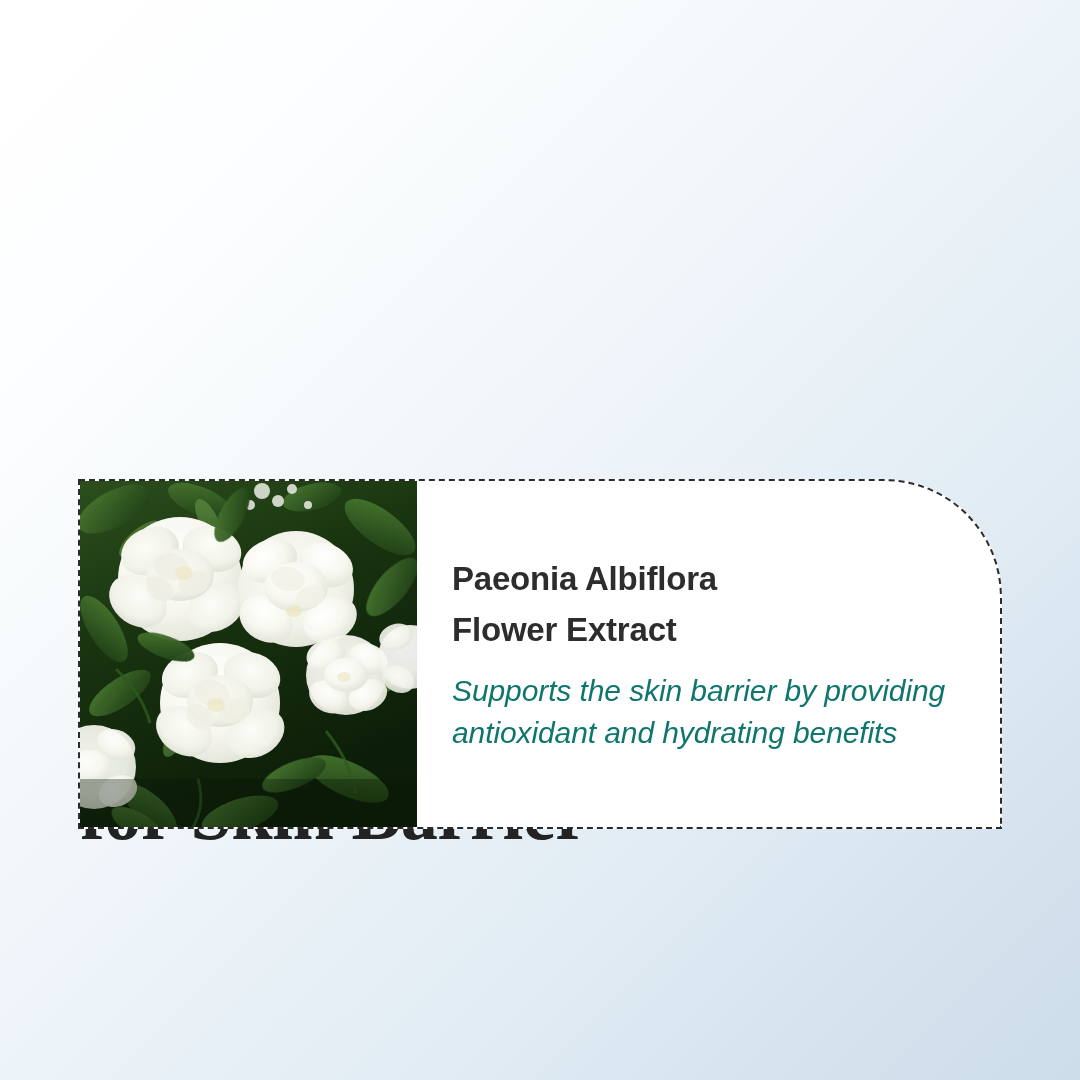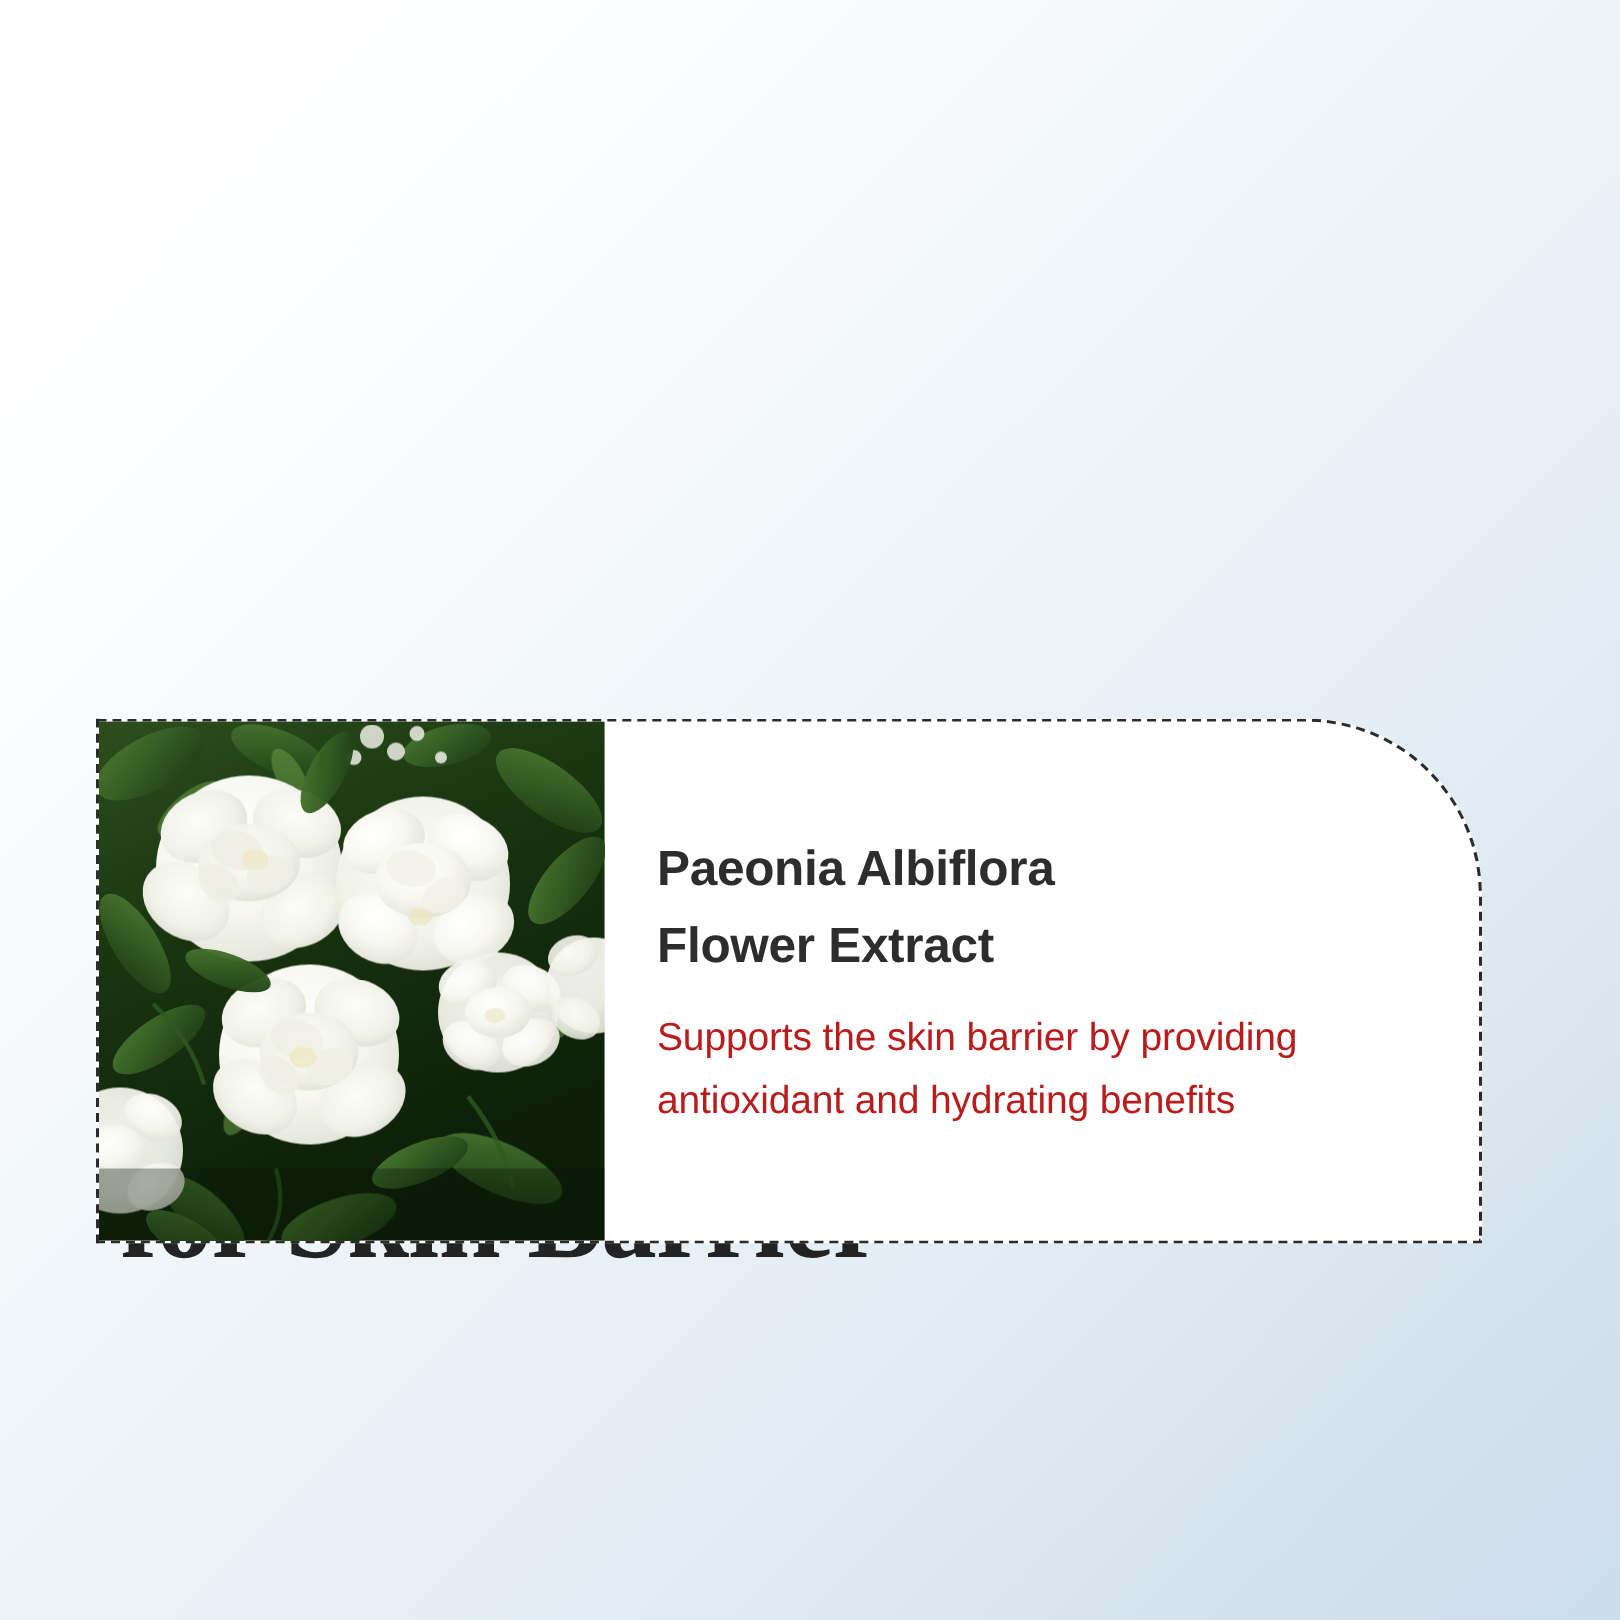--- a/index.html
+++ b/index.html
@@ -50,21 +50,21 @@
     transform-origin: left top;
     white-space: pre;
   }
   .headline-line {
     display: block;
   }
 
   
   #ingredient-card {
     position: absolute;
-    left: 64px;
+    left: 78px;
     top: 479px;
     width: 924px;
     height: 350px;
     box-sizing: border-box;
     background: #ffffff;
     border: 2px dashed #2b2b2b;
     border-radius: 0 118px 0 0;
     display: flex;
     align-items: stretch;
     overflow: hidden;
@@ -94,26 +94,27 @@
     color: #2d2d2d;
     font-size: 33px;
     font-weight: 700;
     line-height: 51px;
     letter-spacing: -0.2px;
     white-space: pre-line;
     margin: 0;
   }
   #card-description {
     margin: 15px 0 0 0;
-    color: #b91c1c;
-    font-size: 26px;
+    color: #0f766e;
+    font-size: 30px;
     font-weight: 400;
     line-height: 42px;
     letter-spacing: -0.1px;
     white-space: pre-line;
+    font-style: italic;
   }
 </style>
 </head>
 <body>
 
 <div id="stage">
 
   <h1 id="headline">
     <span class="headline-line">Patented Ingredient</span>
     <span class="headline-line">for Skin Barrier</span>

